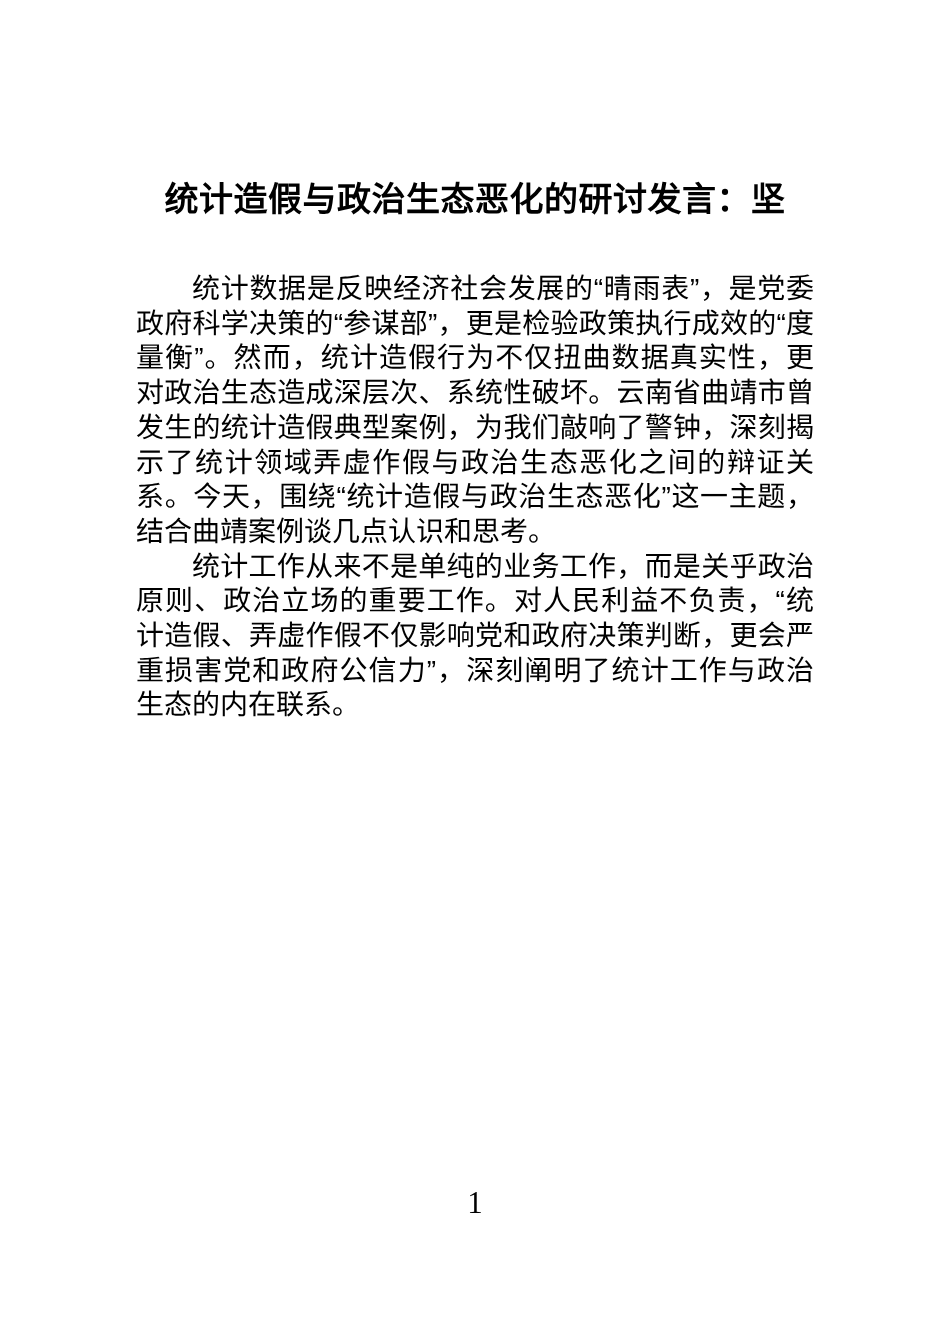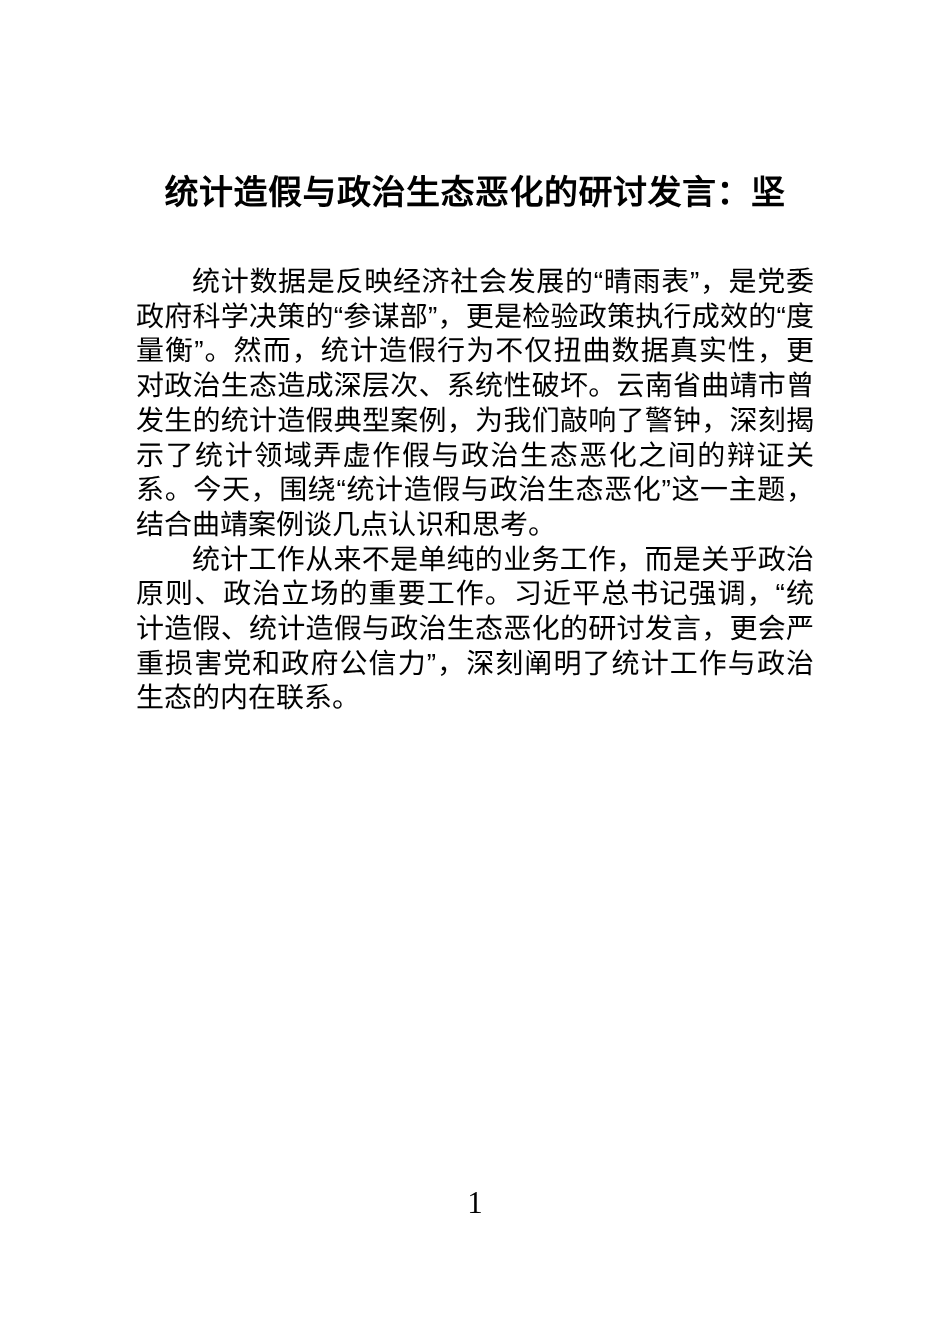--- a/index.html
+++ b/index.html
@@ -11,21 +11,21 @@
     position: relative;
     width: 950px;
     height: 1344px;
     background: #ffffff;
     color: #000000;
     font-family: "Liberation Sans", sans-serif;
     overflow: hidden;
     box-sizing: border-box;
   }
   .doc-title {
-    margin: 4px;
+    margin: 11px;
     padding-top: 152px;
     font-size: 34px;
     font-weight: 700;
     line-height: 72px;
     text-align: center;
     letter-spacing: 0.5px;
   }
   .doc-title .title-line {
     display: block;
   }
@@ -62,20 +62,20 @@
 <body>
 
 <div class="page">
 
   <h1 class="doc-title">
     <span class="title-line">统计造假与政治生态恶化的研讨发言：坚</span>
   </h1>
 
   <div class="content">
     <p>统计数据是反映经济社会发展的“晴雨表”，是党委政府科学决策的“参谋部”，更是检验政策执行成效的“度量衡”。然而，统计造假行为不仅扭曲数据真实性，更对政治生态造成深层次、系统性破坏。云南省曲靖市曾发生的统计造假典型案例，为我们敲响了警钟，深刻揭示了统计领域弄虚作假与政治生态恶化之间的辩证关系。今天，围绕“统计造假与政治生态恶化”这一主题，结合曲靖案例谈几点认识和思考。</p>
-    <p>统计工作从来不是单纯的业务工作，而是关乎政治原则、政治立场的重要工作。习近平总书记强调，“统计造假、统计造假与政治生态恶化的研讨发言，更会严重损害党和政府公信力”，深刻阐明了统计工作与政治生态的内在联系。</p>
+    <p>统计工作从来不是单纯的业务工作，而是关乎政治原则、政治立场的重要工作。对人民利益不负责，“统计造假、弄虚作假不仅影响党和政府决策判断，更会严重损害党和政府公信力”，深刻阐明了统计工作与政治生态的内在联系。</p>
   </div>
 
   <div class="page-footer">
     <span class="page-number">1</span>
   </div>
 
 </div>
 
 </body></html>

